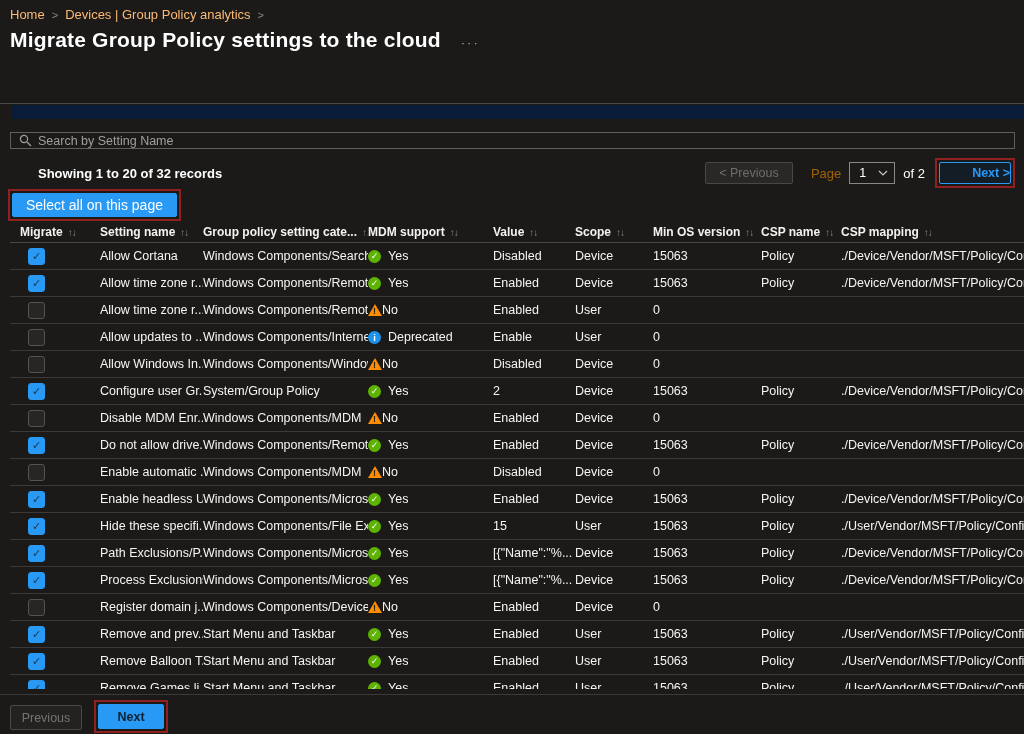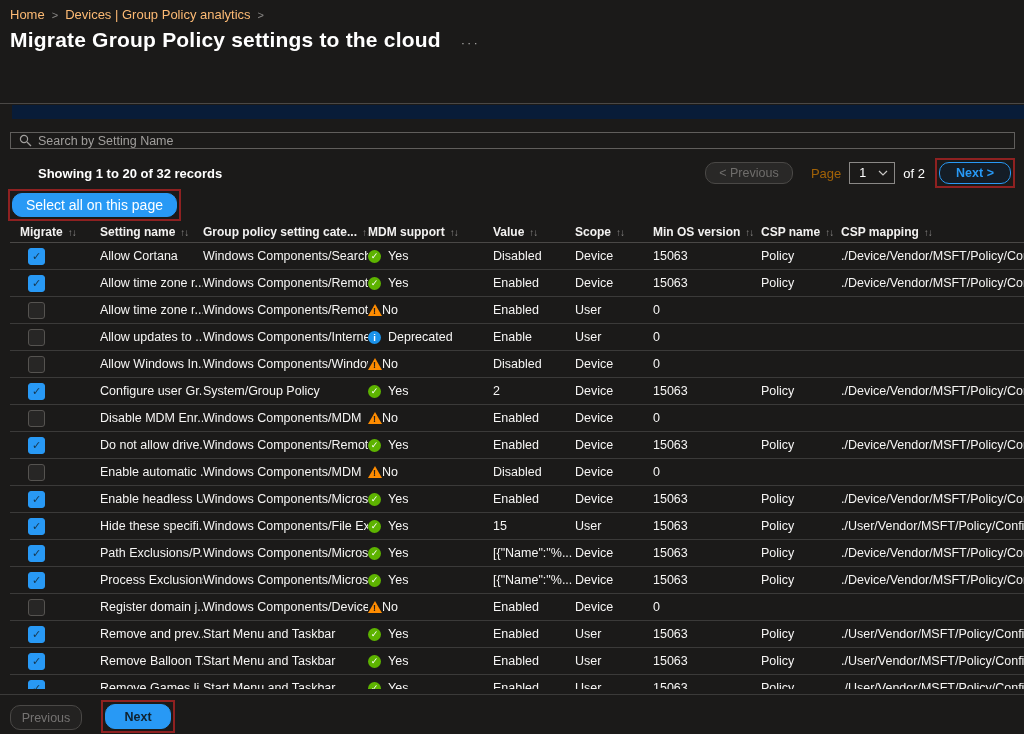--- a/index.html
+++ b/index.html
@@ -24,27 +24,27 @@
   .navy-bar { position:absolute; top:105px; left:12px; right:0; height:14px; background:#081c38; }
   
   .search-wrap { position:absolute; top:132px; left:10px; right:9px; height:17px;
     border:1px solid #605e5c; background:#1b1a19; display:flex; align-items:center; padding:0 8px; gap:6px; }
   .search-input { flex:1; background:transparent; border:none; outline:none; color:#d2d0ce; font-size:12.5px; font-family:inherit; }
   .search-input::placeholder { color:#a19f9d; }
   
   .meta-row { position:absolute; top:158px; left:10px; right:9px; height:30px; display:flex; align-items:center; justify-content:space-between; }
   .showing { font-size:13px; font-weight:bold; color:#ffffff;margin-left:28px; }
   .pager { display:flex; align-items:center; }
-  .btn { font-family:inherit; font-size:12.5px; border-radius:10px; cursor:pointer; }
+  .btn { font-family:inherit; font-size:12.5px; border-radius:2px; cursor:pointer; }
   .btn-prev-top { width:88px; height:22px; background:#292827; border:1px solid #4a4846; color:#6f6d6b; margin-right:18px; }
   .page-label { font-size:13px; color:#a16207; margin-right:8px; }
   .page-select { width:46px; height:22px; border:1px solid #8a8886; background:#1b1a19; display:flex; align-items:center; justify-content:space-between; padding:0 6px 0 9px; cursor:pointer; margin-right:8px; }
   .page-select .val { font-size:12.5px; color:#ffffff; }
   .of-label { font-size:13px; color:#ffffff; margin-right:10px; }
-  .btn-next-top { width:72px; height:22px; background:#141d26; border:1px solid #2899f5; color:#2899f5; font-weight:bold; }
+  .btn-next-top { width:72px; height:22px; background:#141d26; border:1px solid #2899f5; color:#2899f5; font-weight:bold;text-align:right; }
   .red-box { border:2px solid #8f2121; padding:2px; display:inline-block; }
   
   .selectall-wrap { position:absolute; top:189px; left:8px; }
   .btn-selectall { height:24px; padding:0 13px; background:#2899f5; border:1px solid #2899f5; color:#ffffff; font-size:14px; }
   
   .thead { position:absolute; top:222px; left:10px; right:0; height:21px;
     display:grid; grid-template-columns:90px 103px 165px 125px 82px 78px 108px 80px 1fr;
     align-items:center; border-bottom:1px solid #4a4846; }
   .th { font-size:12px; font-weight:bold; color:#f3f2f1; white-space:nowrap; overflow:hidden; padding-right:7px; cursor:pointer; }
   .th:first-child { padding-left:10px; }
@@ -61,21 +61,21 @@
   .mdm { display:flex; align-items:center; gap:7px; }
   .ic-yes { width:13px; height:13px; border-radius:50%; background:#5db300; color:#ffffff;
     font-size:9px; font-weight:bold; display:flex; align-items:center; justify-content:center; flex:0 0 13px; }
   .ic-warn { position:relative; width:0; height:0; border-left:7px solid transparent; border-right:7px solid transparent;
     border-bottom:12px solid #ff8c00; flex:0 0 14px; margin-right:-7px; }
   .ic-warn::after { content:"!"; position:absolute; left:-2px; top:2px; font-size:9px; font-weight:bold; color:#2b2015; }
   .ic-info { width:13px; height:13px; border-radius:50%; background:#1b93eb; color:#ffffff;
     font-size:9.5px; font-weight:bold; display:flex; align-items:center; justify-content:center; flex:0 0 13px; }
   
   .footer-divider { position:absolute; top:694px; left:0; right:0; height:1px; background:#3b3a39; }
-  .footer { position:absolute; top:700px; left:10px; display:flex; align-items:center; gap:19px; }
+  .footer { position:absolute; top:700px; left:10px; display:flex; align-items:center; gap:12px; }
   .btn-prev-bottom { width:72px; height:25px; background:#232221; border:1px solid #4a4846; color:#757372; margin-top:2px; }
   .btn-next-bottom { width:66px; height:25px; background:#2899f5; border:1px solid #2899f5; color:#10222f; font-weight:bold; }
 </style>
 </head>
 <body>
 
 <nav class="breadcrumb">
   <a class="crumb">Home</a>
   <span class="crumb-sep">&gt;</span>
   <a class="crumb">Devices | Group Policy analytics</a>

